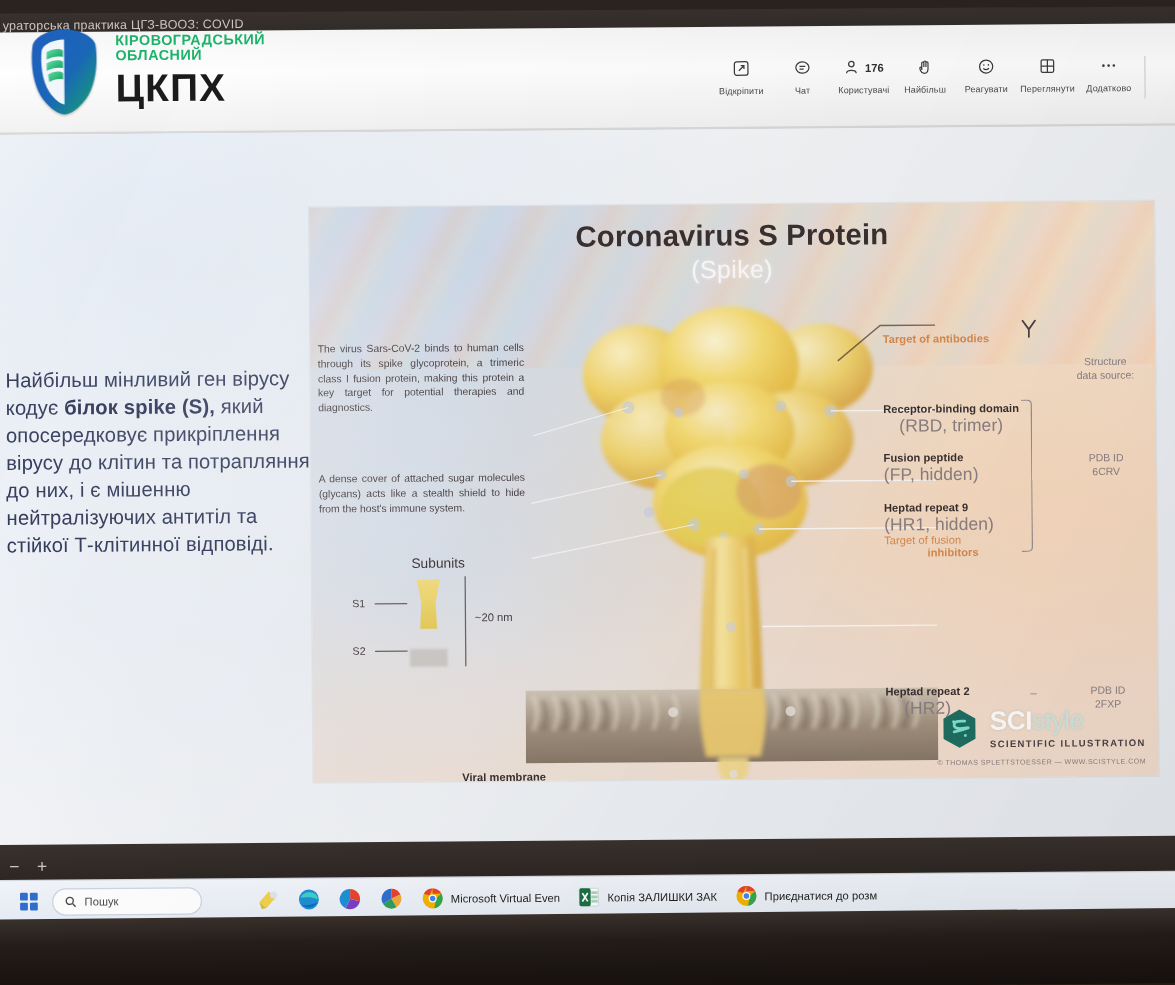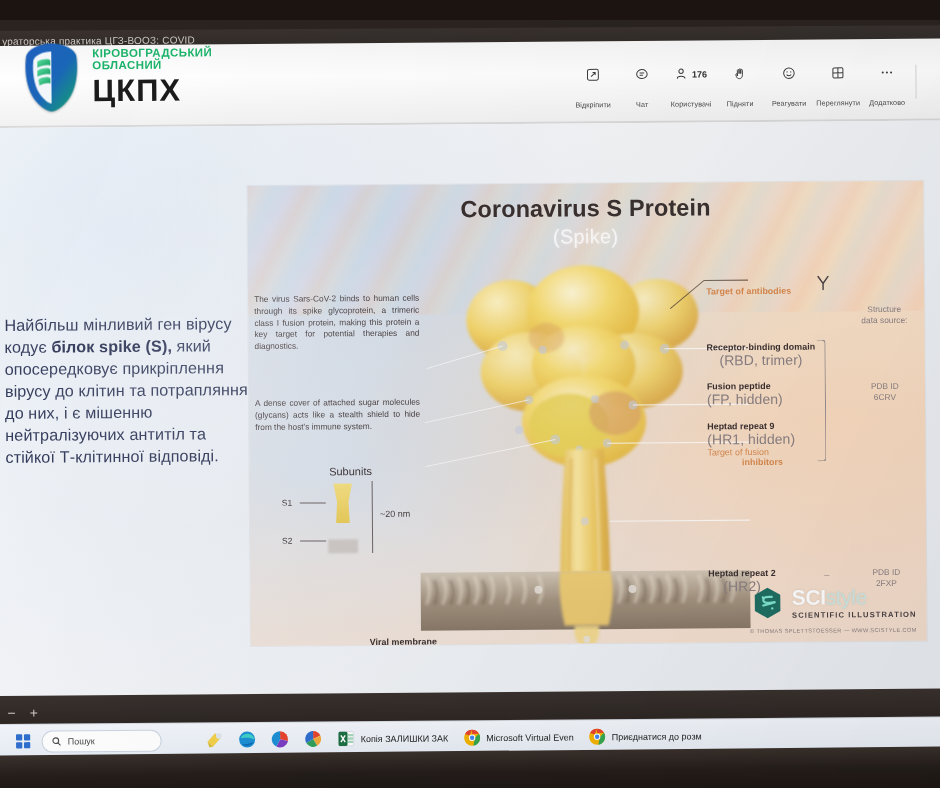--- a/index.html
+++ b/index.html
@@ -10,21 +10,20 @@
     background: #1b1410;
     position: relative;
   }
 
   
   #photo-root {
     position: absolute; inset: 0;
     background:
       linear-gradient(100deg,#3a2a1b 0%, #7a5226 18%, #c98b3a 36%, #8a6030 52%, #3b2a1a 70%, #271c12 100%);
     overflow: hidden;
-    margin-top: 20px;
   }
   .bezel {
     position: absolute;
     background: #2a2320;
   }
   #bezel-top    { left:-20px; right:-20px; top:-14px; height:22px; transform: rotate(-0.35deg); }
   #bezel-bottom { left:-20px; right:-20px; top:731px; height:60px; transform: rotate(-0.55deg);
                   background: linear-gradient(#3a312c 0%,#241d1a 35%,#16100d 100%); }
 
   
@@ -74,21 +73,21 @@
     font-size: 31px; font-weight: 800; color:#1b1b1b; letter-spacing:1px;
     margin-top:4px; text-shadow:0 1px 0 rgba(255,255,255,.45);
   }
 
   
   #meeting-toolbar {
     position:absolute; right:6px; top:46px;
     display:flex; align-items:flex-start; gap:0px; z-index:5;
   }
   .tool-item {
-    width:49px; display:flex; flex-direction:column; align-items:center; gap:16px;
+    width:49px; display:flex; flex-direction:column; align-items:center; gap:4px;
     cursor:pointer; color:#3c3c3c;
   }
   .tool-icon { height:19px; display:flex; align-items:center; justify-content:center; gap:2px; }
   .tool-icon svg { display:block; }
   .tool-label { font-size:7.2px; color:#4a4a4a; white-space:nowrap; letter-spacing:.1px; }
   .count { font-size:9px; font-weight:700; color:#303030; }
   #toolbar-divider { width:1px; height:34px; background:#d6d6d6; margin:2px 6px 0 4px; }
   #tool-edge { width:18px; overflow:hidden; }
 
   
@@ -329,21 +328,21 @@
         <div class="tool-label">Користувачі</div>
       </div>
 
       <div class="tool-item">
         <div class="tool-icon">
           <svg width="15" height="15" viewBox="0 0 18 18" fill="none" stroke="#3c3c3c" stroke-width="1.15">
             <path d="M6 11.8 V5.2 a1 1 0 0 1 2 0 V9 V4.2 a1 1 0 0 1 2 0 V9 V5 a1 1 0 0 1 2 0 V10.4
                      c0 2.8-1.4 4.6-3.6 4.6 -2 0-3-1-3.6-2.4 L4.2 10.4 a1 1 0 0 1 1.6-1.1 Z"></path>
           </svg>
         </div>
-        <div class="tool-label">Підняти</div>
+        <div class="tool-label">Найбільш</div>
       </div>
 
       <div class="tool-item">
         <div class="tool-icon">
           <svg width="15" height="15" viewBox="0 0 18 18" fill="none" stroke="#3c3c3c" stroke-width="1.2">
             <circle cx="9" cy="9" r="6.3"></circle>
             <circle cx="6.8" cy="7.4" r=".75" fill="#3c3c3c" stroke="none"></circle>
             <circle cx="11.2" cy="7.4" r=".75" fill="#3c3c3c" stroke="none"></circle>
             <path d="M6.3 10.6 C7.5 12.3 10.5 12.3 11.7 10.6"></path>
           </svg>
@@ -653,20 +652,34 @@
             <path d="M17.6 6.4 a8.4 8.4 0 0 1 -3.4 10.8 L10 10 Z" fill="#f2a93b"></path>
             <path d="M14.2 17.2 a8.4 8.4 0 0 1 -11.4 -3 L10 10 Z" fill="#2f9f5a"></path>
             <path d="M2.8 14.2 A8.4 8.4 0 0 1 10 1.6 L10 10 Z" fill="#2f6fd0"></path>
           </svg>
         </div>
       </div>
 
       <div class="tb-app">
         <div class="tb-iconbox">
           <svg width="19" height="19" viewBox="0 0 20 20">
+            <circle cx="10" cy="10" r="8.4" fill="#f4b400"></circle>
+            <path d="M10 1.6 a8.4 8.4 0 0 1 7.3 4.2 L10 6 Z" fill="#ea4335"></path>
+            <path d="M17.3 5.8 a8.4 8.4 0 0 1 -6 12.5 L13 10 Z" fill="#34a853"></path>
+            <path d="M2.6 5.9 A8.4 8.4 0 0 1 10 1.6 L7.3 7.5 Z" fill="#ea4335"></path>
+            <circle cx="10" cy="10" r="3.4" fill="#ffffff"></circle>
+            <circle cx="10" cy="10" r="2.3" fill="#4285f4"></circle>
+          </svg>
+        </div>
+        <span class="tb-label">Microsoft Virtual Even</span>
+      </div>
+
+      <div class="tb-app">
+        <div class="tb-iconbox">
+          <svg width="19" height="19" viewBox="0 0 20 20">
             <rect x="2" y="2.5" width="16" height="15" rx="1.6" fill="#ffffff" stroke="#d7dde5"></rect>
             <rect x="2" y="2.5" width="9.5" height="15" rx="1.6" fill="#1d7044"></rect>
             <path d="M4.5 6.5 L9 13.5 M9 6.5 L4.5 13.5" stroke="#ffffff" stroke-width="1.5"></path>
             <rect x="12" y="5" width="5.4" height="2.4" fill="#a8d8bd"></rect>
             <rect x="12" y="8.6" width="5.4" height="2.4" fill="#a8d8bd"></rect>
             <rect x="12" y="12.2" width="5.4" height="2.4" fill="#a8d8bd"></rect>
           </svg>
         </div>
         <span class="tb-label">Копія ЗАЛИШКИ ЗАК</span>
       </div>
@@ -675,34 +688,20 @@
         <div class="tb-iconbox">
           <svg width="19" height="19" viewBox="0 0 20 20">
             <circle cx="10" cy="10" r="8.4" fill="#f4b400"></circle>
             <path d="M10 1.6 a8.4 8.4 0 0 1 7.3 4.2 L10 6 Z" fill="#ea4335"></path>
             <path d="M17.3 5.8 a8.4 8.4 0 0 1 -6 12.5 L13 10 Z" fill="#34a853"></path>
             <path d="M2.6 5.9 A8.4 8.4 0 0 1 10 1.6 L7.3 7.5 Z" fill="#ea4335"></path>
             <circle cx="10" cy="10" r="3.4" fill="#ffffff"></circle>
             <circle cx="10" cy="10" r="2.3" fill="#4285f4"></circle>
           </svg>
         </div>
-        <span class="tb-label">Microsoft Virtual Even</span>
-      </div>
-
-      <div class="tb-app">
-        <div class="tb-iconbox">
-          <svg width="19" height="19" viewBox="0 0 20 20">
-            <circle cx="10" cy="10" r="8.4" fill="#f4b400"></circle>
-            <path d="M10 1.6 a8.4 8.4 0 0 1 7.3 4.2 L10 6 Z" fill="#ea4335"></path>
-            <path d="M17.3 5.8 a8.4 8.4 0 0 1 -6 12.5 L13 10 Z" fill="#34a853"></path>
-            <path d="M2.6 5.9 A8.4 8.4 0 0 1 10 1.6 L7.3 7.5 Z" fill="#ea4335"></path>
-            <circle cx="10" cy="10" r="3.4" fill="#ffffff"></circle>
-            <circle cx="10" cy="10" r="2.3" fill="#4285f4"></circle>
-          </svg>
-        </div>
         <span class="tb-label">Приєднатися до розм</span>
       </div>
 
 
     </div>
 
     <div id="glare"></div>
   </div>
 
   <div class="bezel" id="bezel-top"></div>

